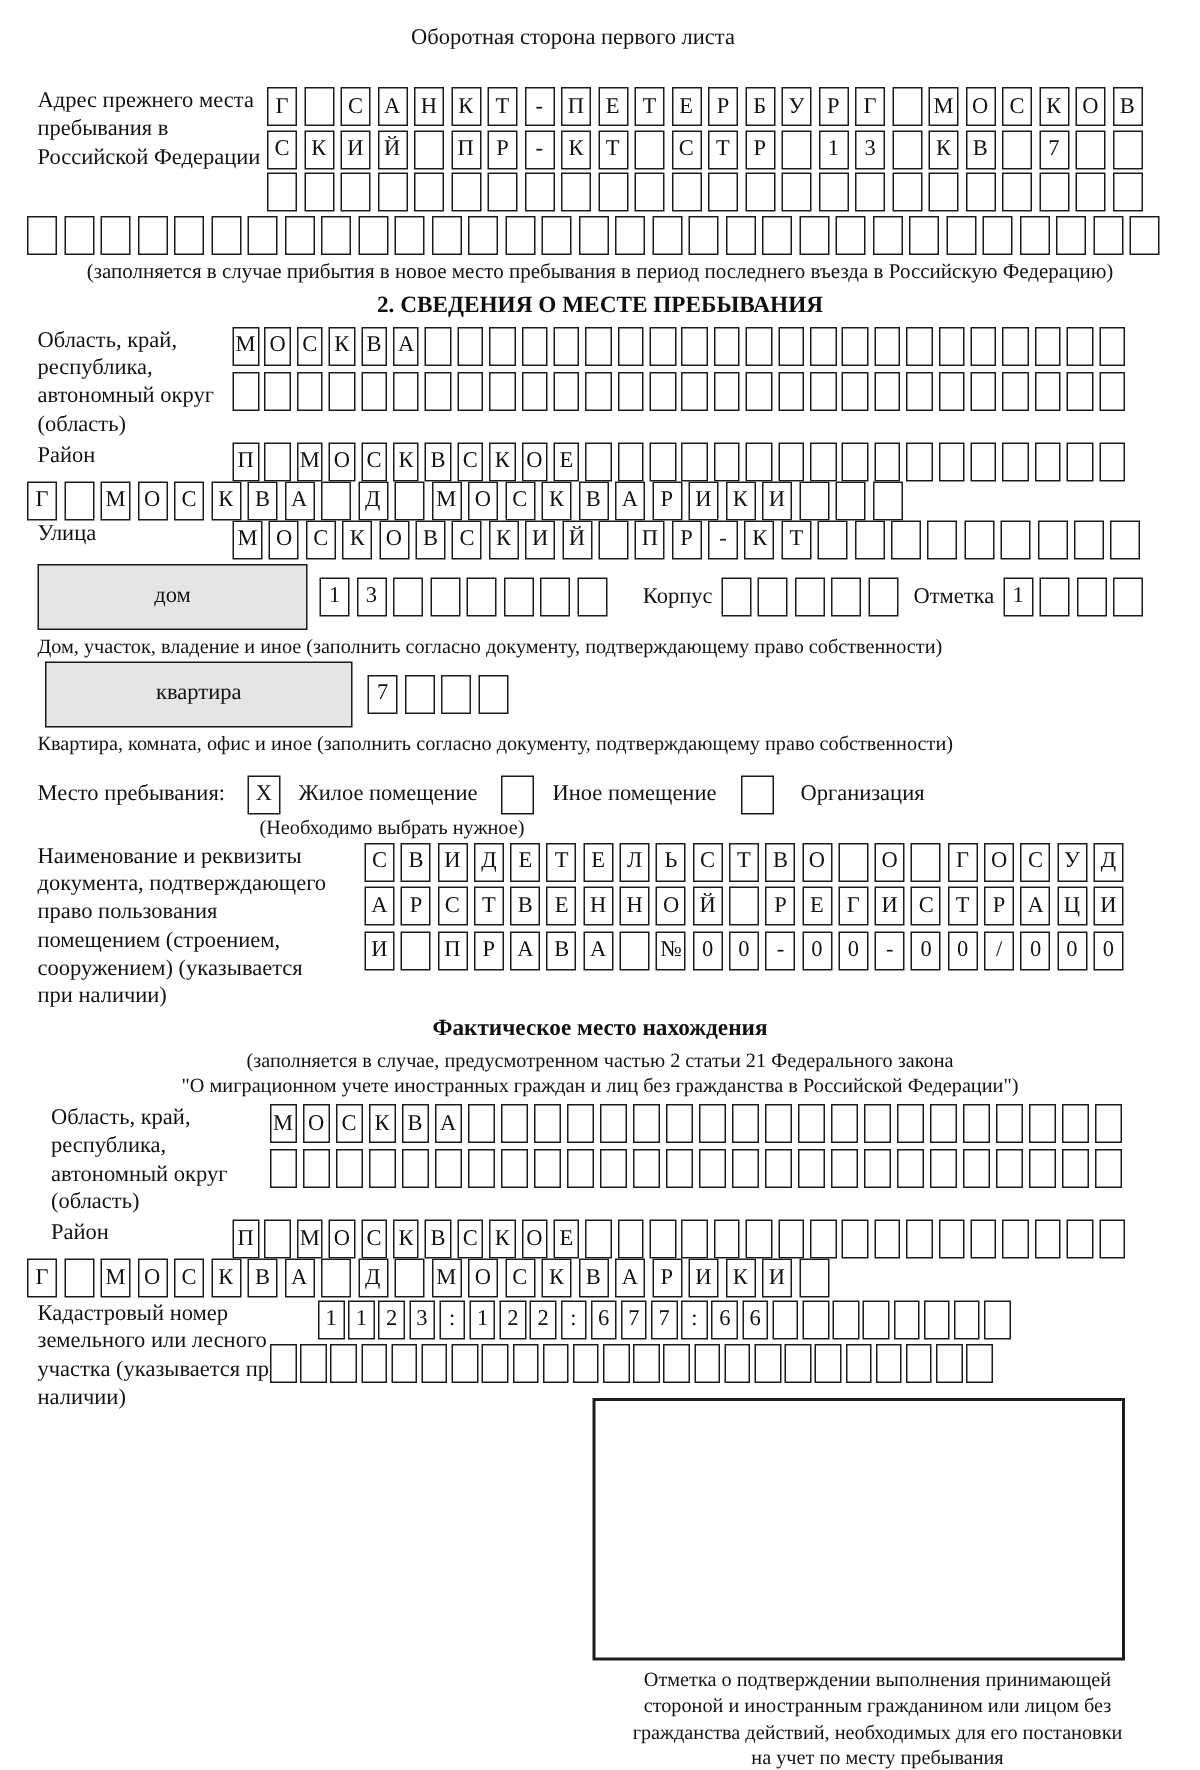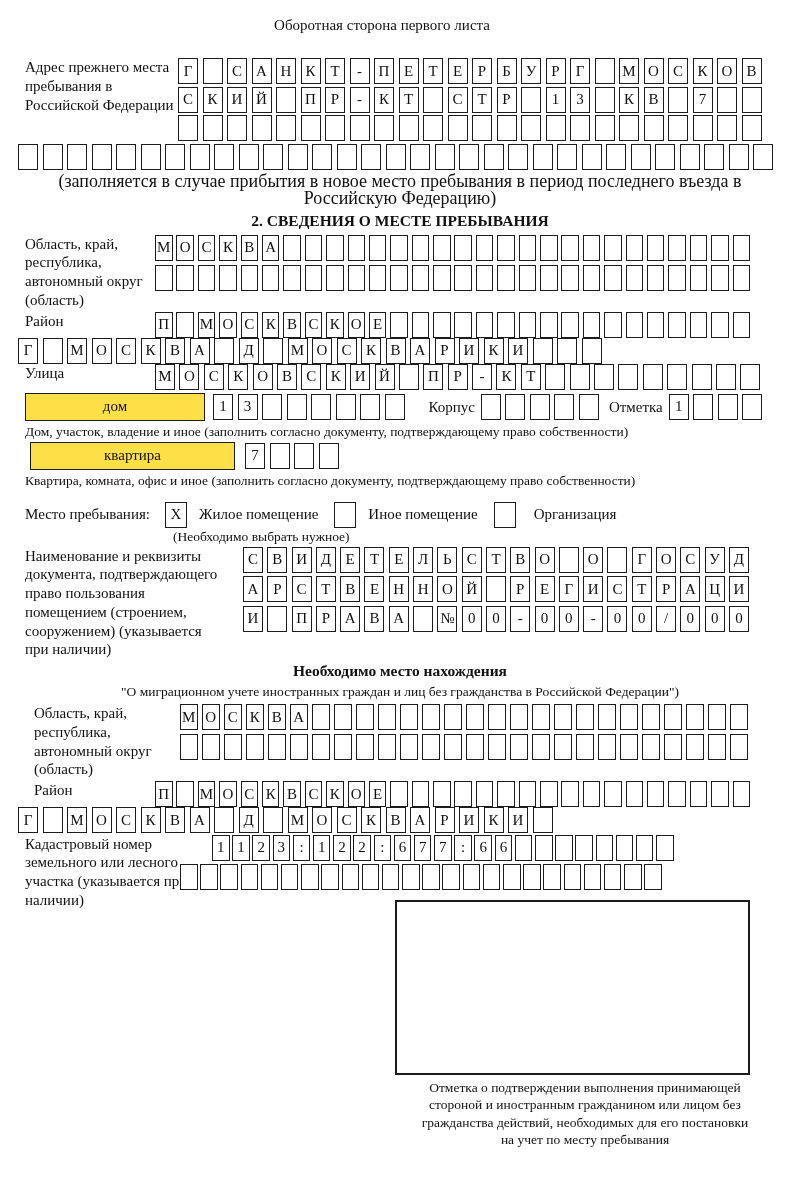--- a/index.html
+++ b/index.html
@@ -33,27 +33,27 @@
   .cells.g43{ gap:4.3px; }
   .cells.g27{ gap:2.7px; }
   .cell{
     width:20px; height:26px; flex:0 0 auto;
     border:1.5px solid #1c1c1c; box-sizing:border-box;
     display:flex; align-items:center; justify-content:center;
     font-size:15px; line-height:1; background:#fff;
   }
   .cells.w17 .cell{ width:17.5px; }
 
-  .caption{ font-size:18px; line-height:17px; text-align:center; }
+  .caption{ font-size:14px; line-height:17px; text-align:center; }
   .caption-left{ font-size:13.5px; line-height:17px; padding-left:7px; }
   .sec-title{ font-weight:bold; font-size:15.5px; line-height:19px; text-align:center; margin-top:4px; margin-bottom:5px; }
 
   .typebox{
-    border:1.5px solid #1c1c1c; box-sizing:border-box; height:28px;
-    display:flex; align-items:center; justify-content:center; background:#fde047;
+    border:1.5px solid #1c1c1c; box-sizing:border-box; height:44px;
+    display:flex; align-items:center; justify-content:center; background:#e5e5e5;
   }
   .house-row{ display:flex; align-items:center; margin-top:3px; padding-left:7px; }
   .house-row .cells{ align-self:center; }
   .inline-lbl{ line-height:18px; white-space:nowrap; }
 
   .apt-row{ display:flex; align-items:center; margin-top:2px; padding-left:12px; }
 
   .stay-row{ display:flex; align-items:center; margin-top:13px; padding-left:7px; }
   .cbox{
     width:22px; height:26px; flex:0 0 auto;
@@ -482,21 +482,22 @@
           <div class="cell">0</div>
           <div class="cell">0</div>
           <div class="cell">/</div>
           <div class="cell">0</div>
           <div class="cell">0</div>
           <div class="cell">0</div>
         </div>
     </div>
   </div>
 
-  <div class="sec-title" style="margin-top:2px;margin-bottom:3px">Необходимо место нахождения</div>
+  <div class="sec-title" style="margin-top:2px;margin-bottom:3px">Фактическое место нахождения</div>
+  <div class="subt">(заполняется в случае, предусмотренном частью 2 статьи 21 Федерального закона</div>
   <div class="subt">"О миграционном учете иностранных граждан и лиц без гражданства в Российской Федерации")</div>
 
   <div class="frow" style="margin-top:4px">
     <div class="lbl lbl-ind">Область, край, республика, автономный округ (область)</div>
     <div class="cellcol" style="gap:4px">
       <div class="cells w17">
           <div class="cell">М</div>
           <div class="cell">О</div>
           <div class="cell">С</div>
           <div class="cell">К</div>

